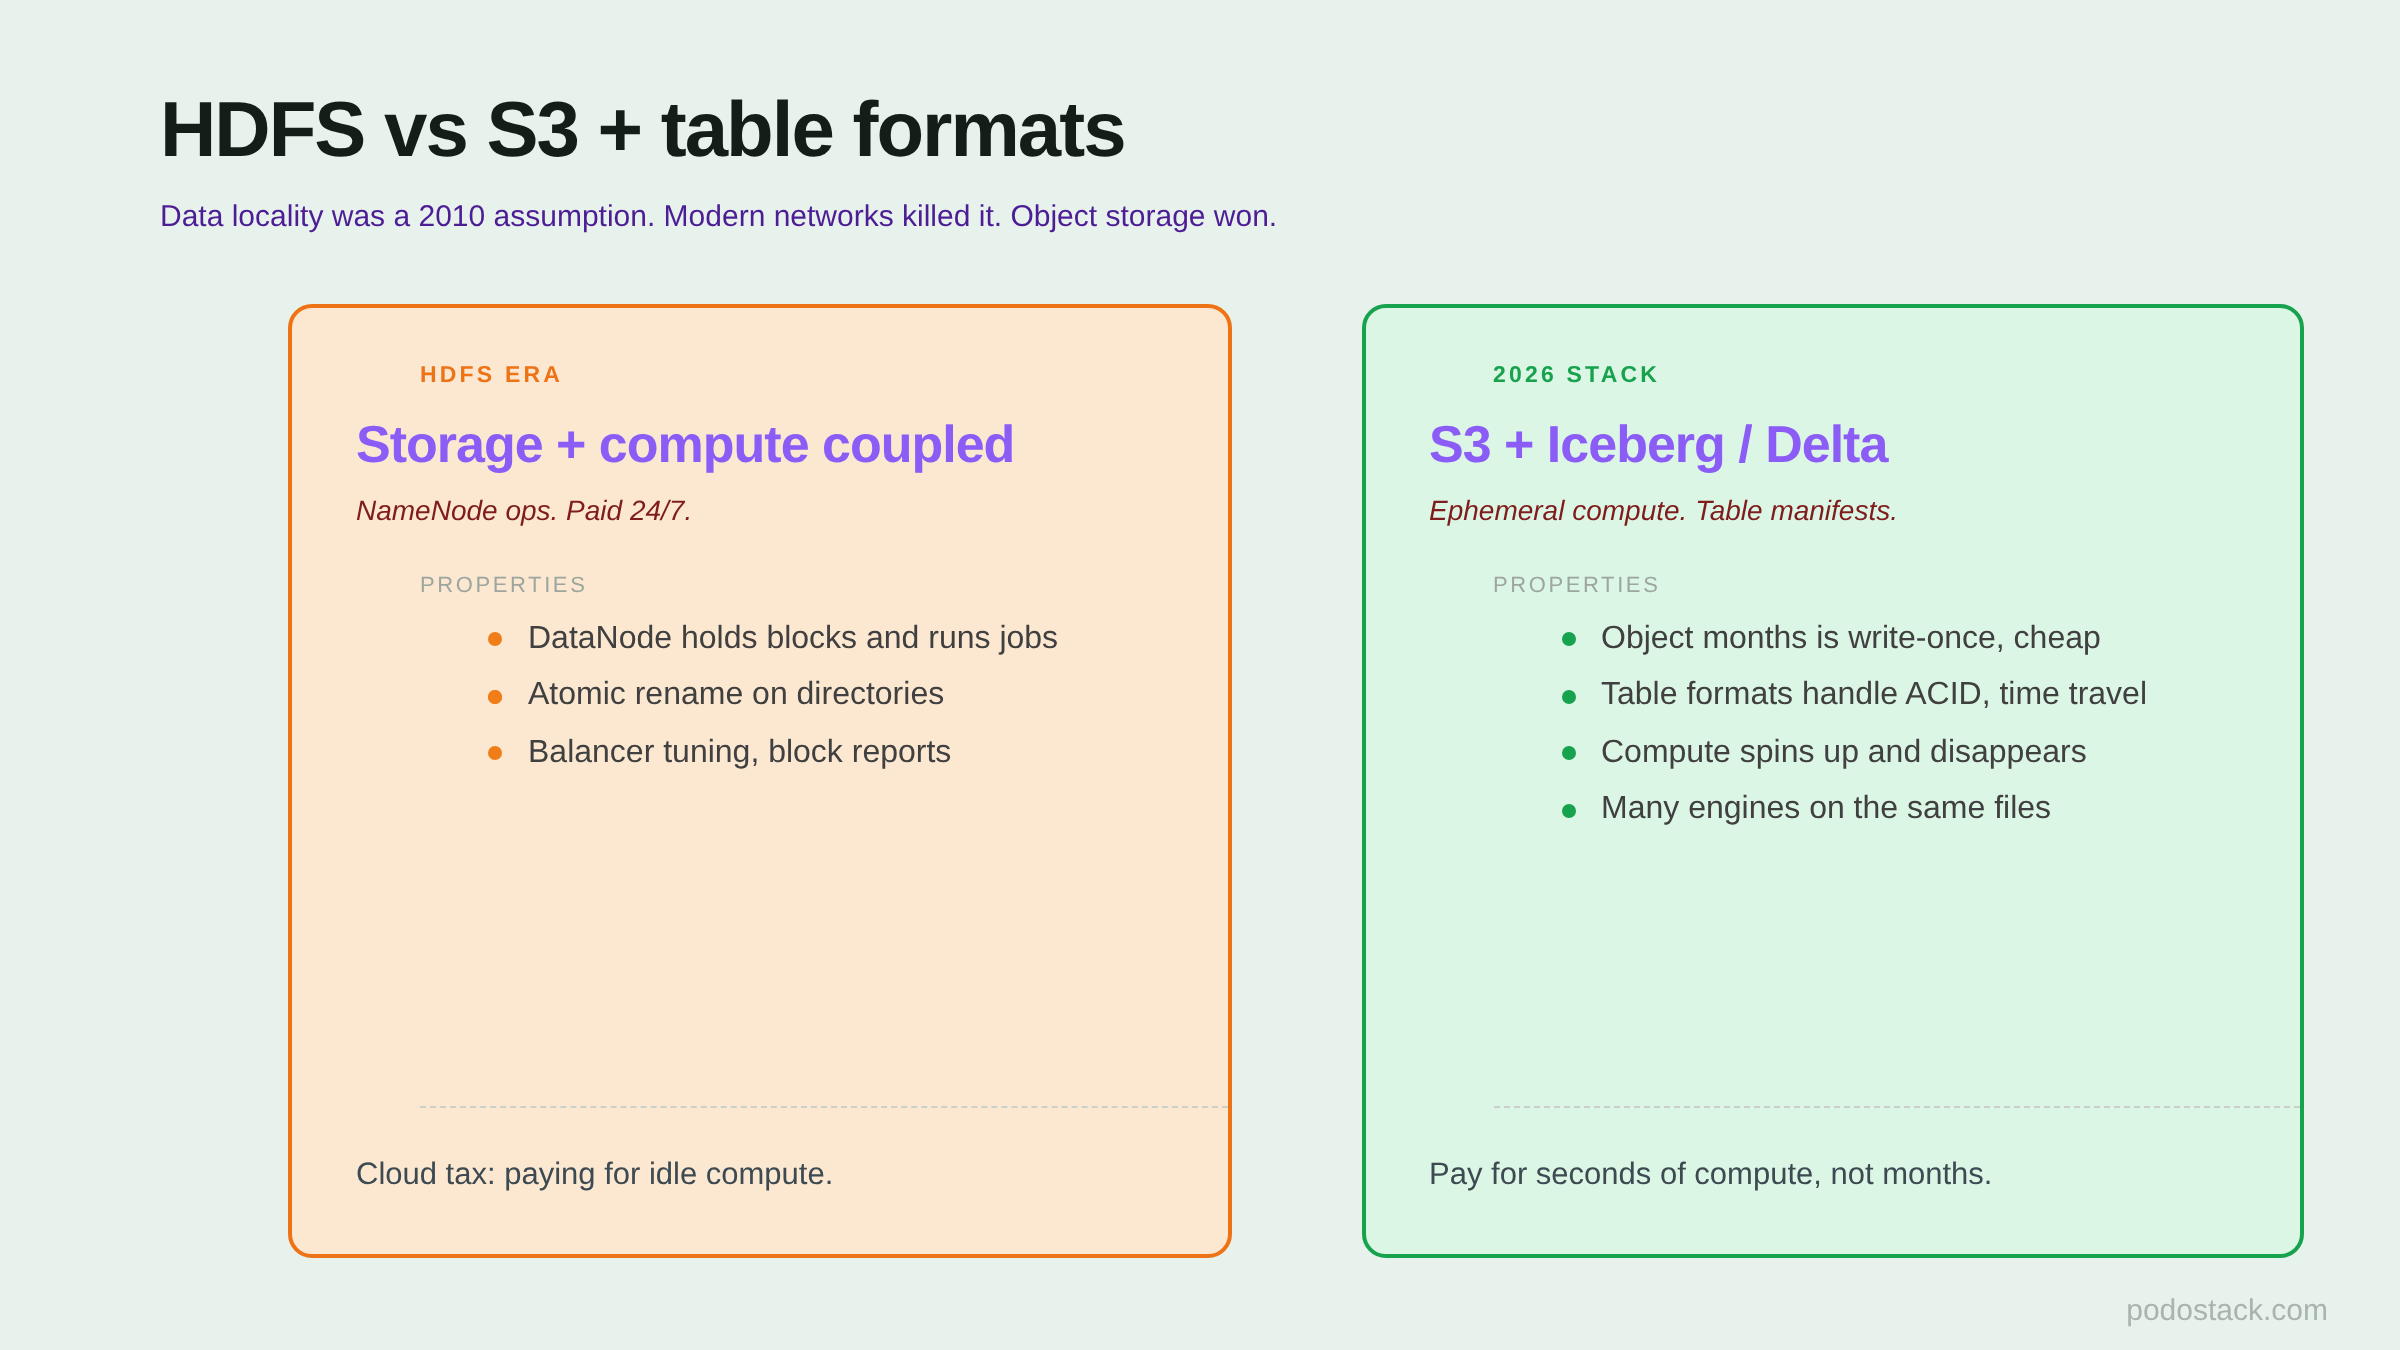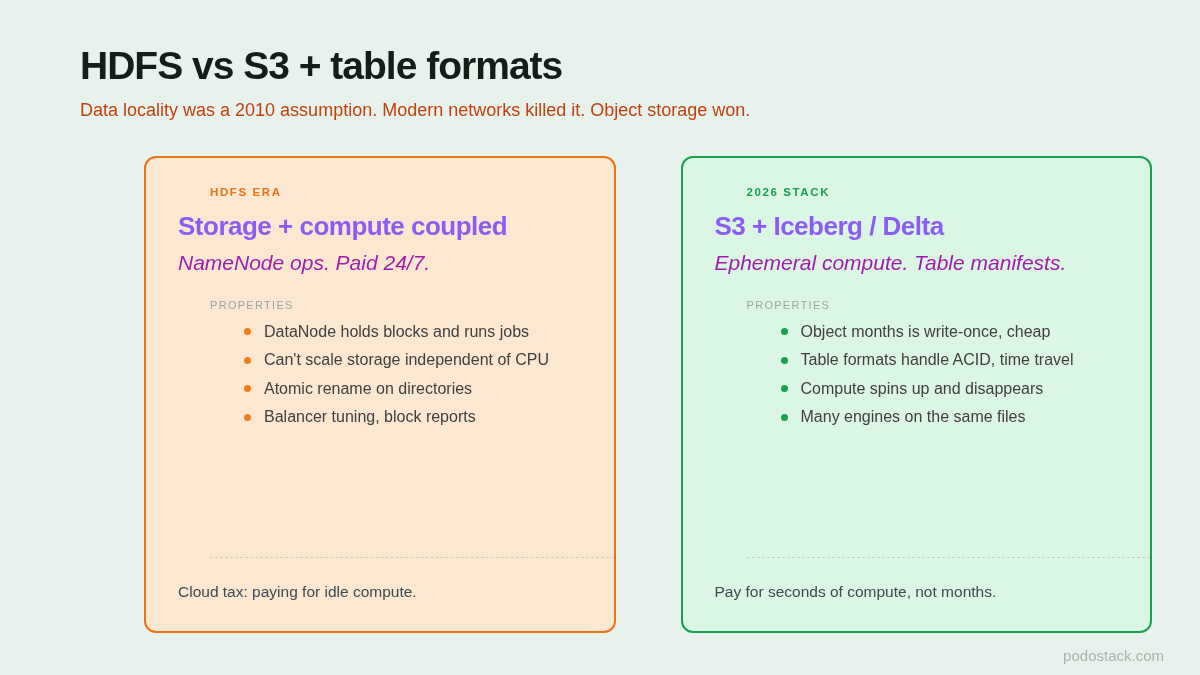--- a/index.html
+++ b/index.html
@@ -19,22 +19,22 @@
   .page-title {
     margin: 0;
     font-size: 39px;
     line-height: 1.05;
     font-weight: bold;
     letter-spacing: -1px;
     color: #151D19;
   }
   .page-subtitle {
     margin: 13px 0 0 0;
-    font-size: 18px;
-    color: #c2410c;
+    font-size: 15px;
+    color: #4c1d95;
   }
   .cards-row {
     display: flex;
     gap: 33px;
     margin-top: 35px;
     height: 477px;
   }
   .card {
     flex: 1;
     border-radius: 12px;
@@ -61,23 +61,23 @@
   .card--stack .card-label { color: #17A24D; }
   .card-title {
     margin: 13px 0 0 0;
     font-size: 26px;
     font-weight: bold;
     letter-spacing: -0.5px;
     color: #8b5cf6;
   }
   .card-subtitle {
     margin: 9px 0 0 0;
-    font-size: 21px;
+    font-size: 14px;
     font-style: italic;
-    color: #a21caf;
+    color: #7f1d1d;
   }
   .props-label {
     margin-top: 24px;
     font-size: 11px;
     font-weight: normal;
     letter-spacing: 1.3px;
     color: #9CA69E;
     text-transform: uppercase;
   }
   .props-list {
@@ -132,21 +132,21 @@
 
   <div class="cards-row">
 
     <div class="card card--hdfs">
       <div class="card-label">HDFS ERA</div>
       <h2 class="card-title">Storage + compute coupled</h2>
       <p class="card-subtitle">NameNode ops. Paid 24/7.</p>
       <div class="props-label">PROPERTIES</div>
       <ul class="props-list">
         <li><span class="bullet-dot"></span><span>DataNode holds blocks and runs jobs</span></li>
-        <li><span class="bullet-dot"></span><span>Can't scale storage independent of CPU</span></li>
+        <li><span class="bullet-dot"></span></li>
         <li><span class="bullet-dot"></span><span>Atomic rename on directories</span></li>
         <li><span class="bullet-dot"></span><span>Balancer tuning, block reports</span></li>
       </ul>
       <hr class="card-divider">
       <p class="card-footnote">Cloud tax: paying for idle compute.</p>
     </div>
 
     <div class="card card--stack">
       <div class="card-label">2026 STACK</div>
       <h2 class="card-title">S3 + Iceberg / Delta</h2>

